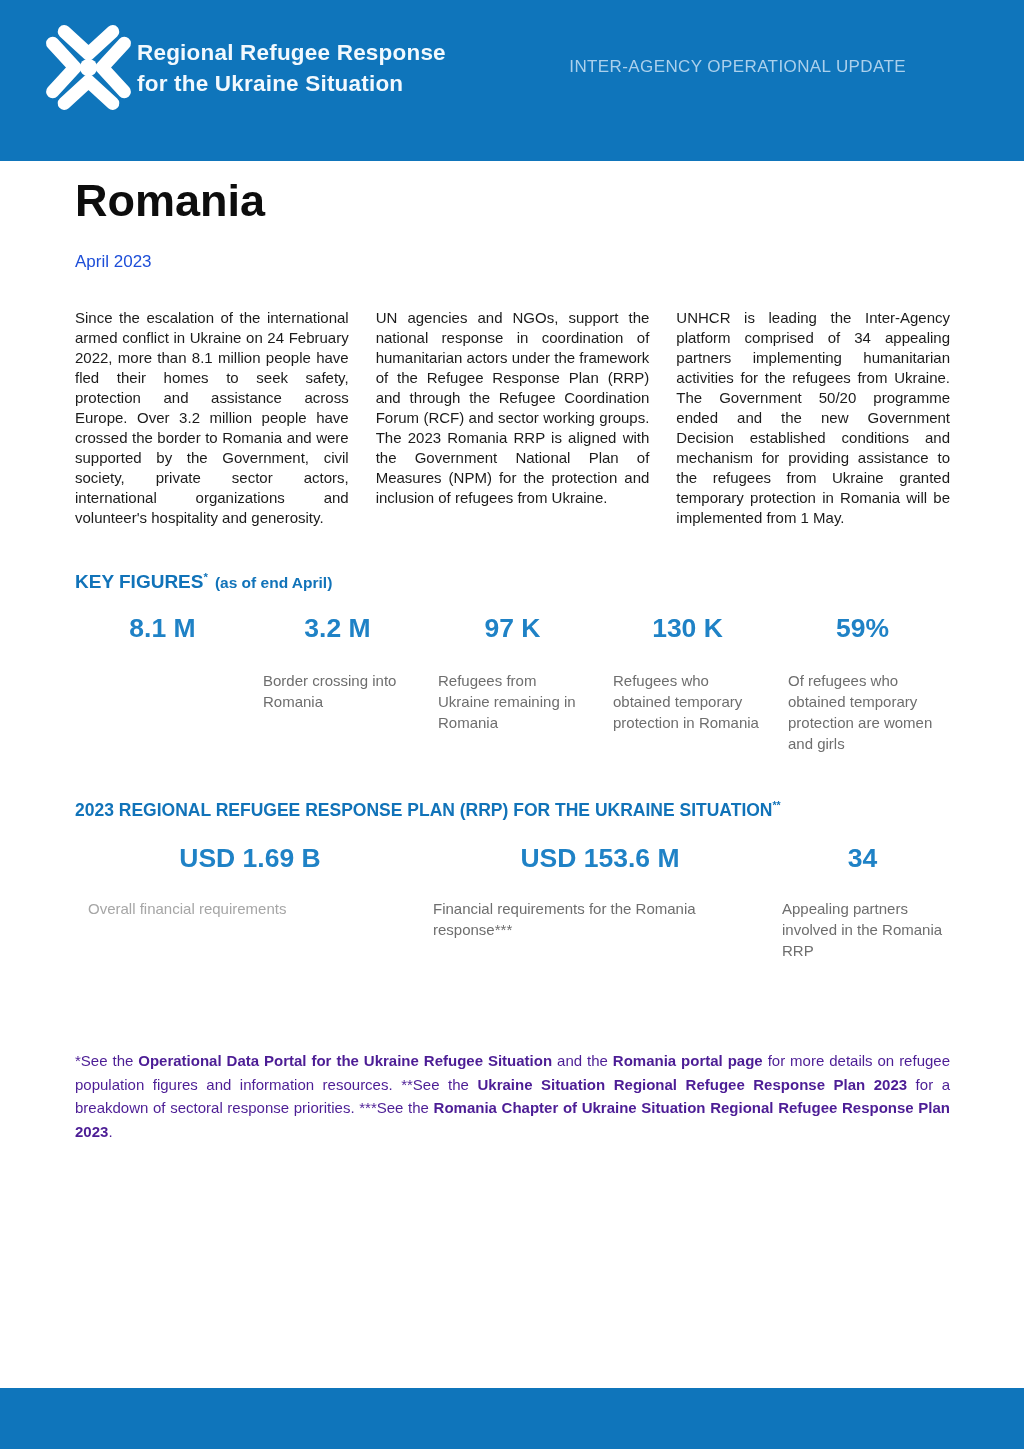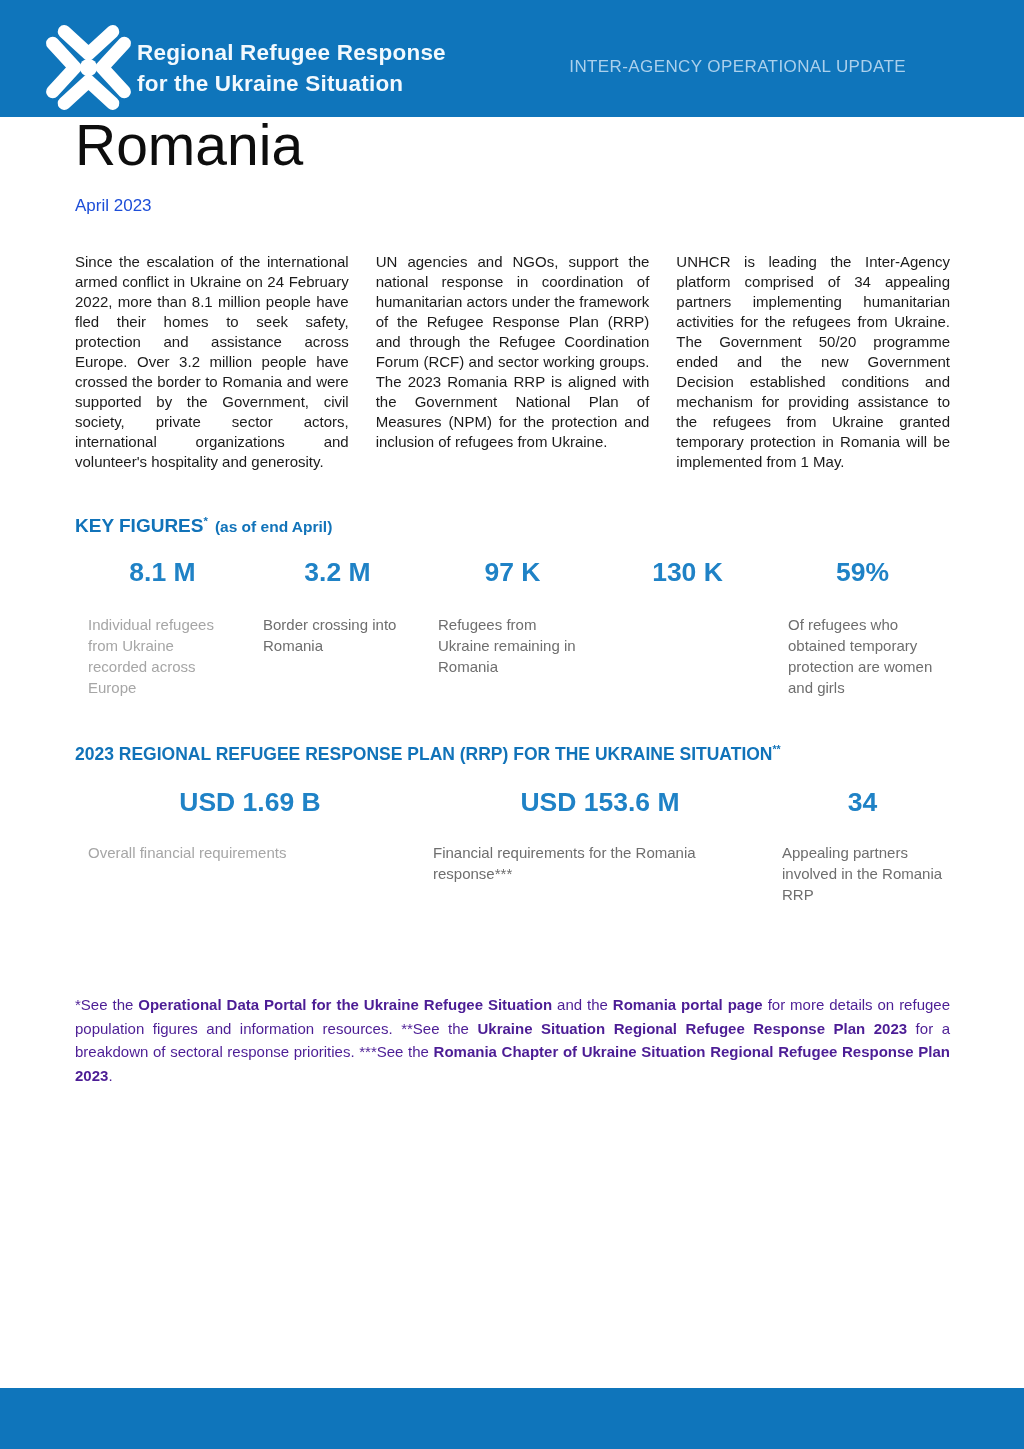--- a/index.html
+++ b/index.html
@@ -8,21 +8,21 @@
     position:relative;
     width:1024px; height:1449px;
     background:#ffffff;
     font-family:"Liberation Sans", sans-serif;
     overflow:hidden;
   }
 
   
   .header-band {
     position:relative;
-    height:117px;
+    height:161px;
     background:#0F75BB;
   }
   .logo {
     position:absolute; left:40px; top:19px;
     width:97px; height:97px;
   }
   .brand {
     position:absolute; left:137px; top:37px;
     color:#F2F9FE; font-weight:bold;
     font-size:22.5px; line-height:31px;
@@ -31,23 +31,23 @@
   .doc-type {
     position:absolute; right:118px; top:57px;
     color:#ABD0EC; font-size:17px;
     letter-spacing:0.4px;
   }
 
   
   .content { padding:0 74px 0 75px; }
 
   .page-title {
-    margin-top:0;
-    font-size:57px; line-height:56px;
-    font-weight:normal; color:#0d0d0d;
+    margin-top:12px;
+    font-size:45px; line-height:56px;
+    font-weight:bold; color:#0d0d0d;
   }
   .page-date {
     margin-top:22px;
     font-size:17px; line-height:21px; color:#1d4ed8;
   }
 
   .intro {
     display:flex; gap:27px;
     margin-top:36px;
   }
@@ -141,32 +141,32 @@
       <p>UNHCR is leading the Inter-Agency platform comprised of 34 appealing partners implementing humanitarian activities for the refugees from Ukraine. The Government 50/20 programme ended and the new Government Decision established conditions and mechanism for providing assistance to the refugees from Ukraine granted temporary protection in Romania will be implemented from 1 May.</p>
     </div>
 
     <div class="section-heading kf-heading">
       <span>KEY FIGURES</span><sup>*</sup><span class="kf-suffix">(as of end April)</span>
     </div>
 
     <div class="kf-row">
       <div class="kf-col">
         <div class="fig-value">8.1 M</div>
-        <div class="fig-caption muted">Individual refugees from Ukraine recorded across Europe</div>
       </div>
       <div class="kf-col">
         <div class="fig-value">3.2 M</div>
         <div class="fig-caption">Border crossing into Romania</div>
       </div>
       <div class="kf-col">
         <div class="fig-value">97 K</div>
         <div class="fig-caption">Refugees from Ukraine remaining in Romania</div>
       </div>
       <div class="kf-col">
         <div class="fig-value">130 K</div>
+        <div class="fig-caption">Refugees who obtained temporary protection in Romania</div>
       </div>
       <div class="kf-col">
         <div class="fig-value">59%</div>
         <div class="fig-caption">Of refugees who obtained temporary protection are women and girls</div>
       </div>
     </div>
 
     <div class="section-heading rrp-heading">
       <span>2023 REGIONAL REFUGEE RESPONSE PLAN (RRP) FOR THE UKRAINE SITUATION</span><sup>**</sup>
     </div>

